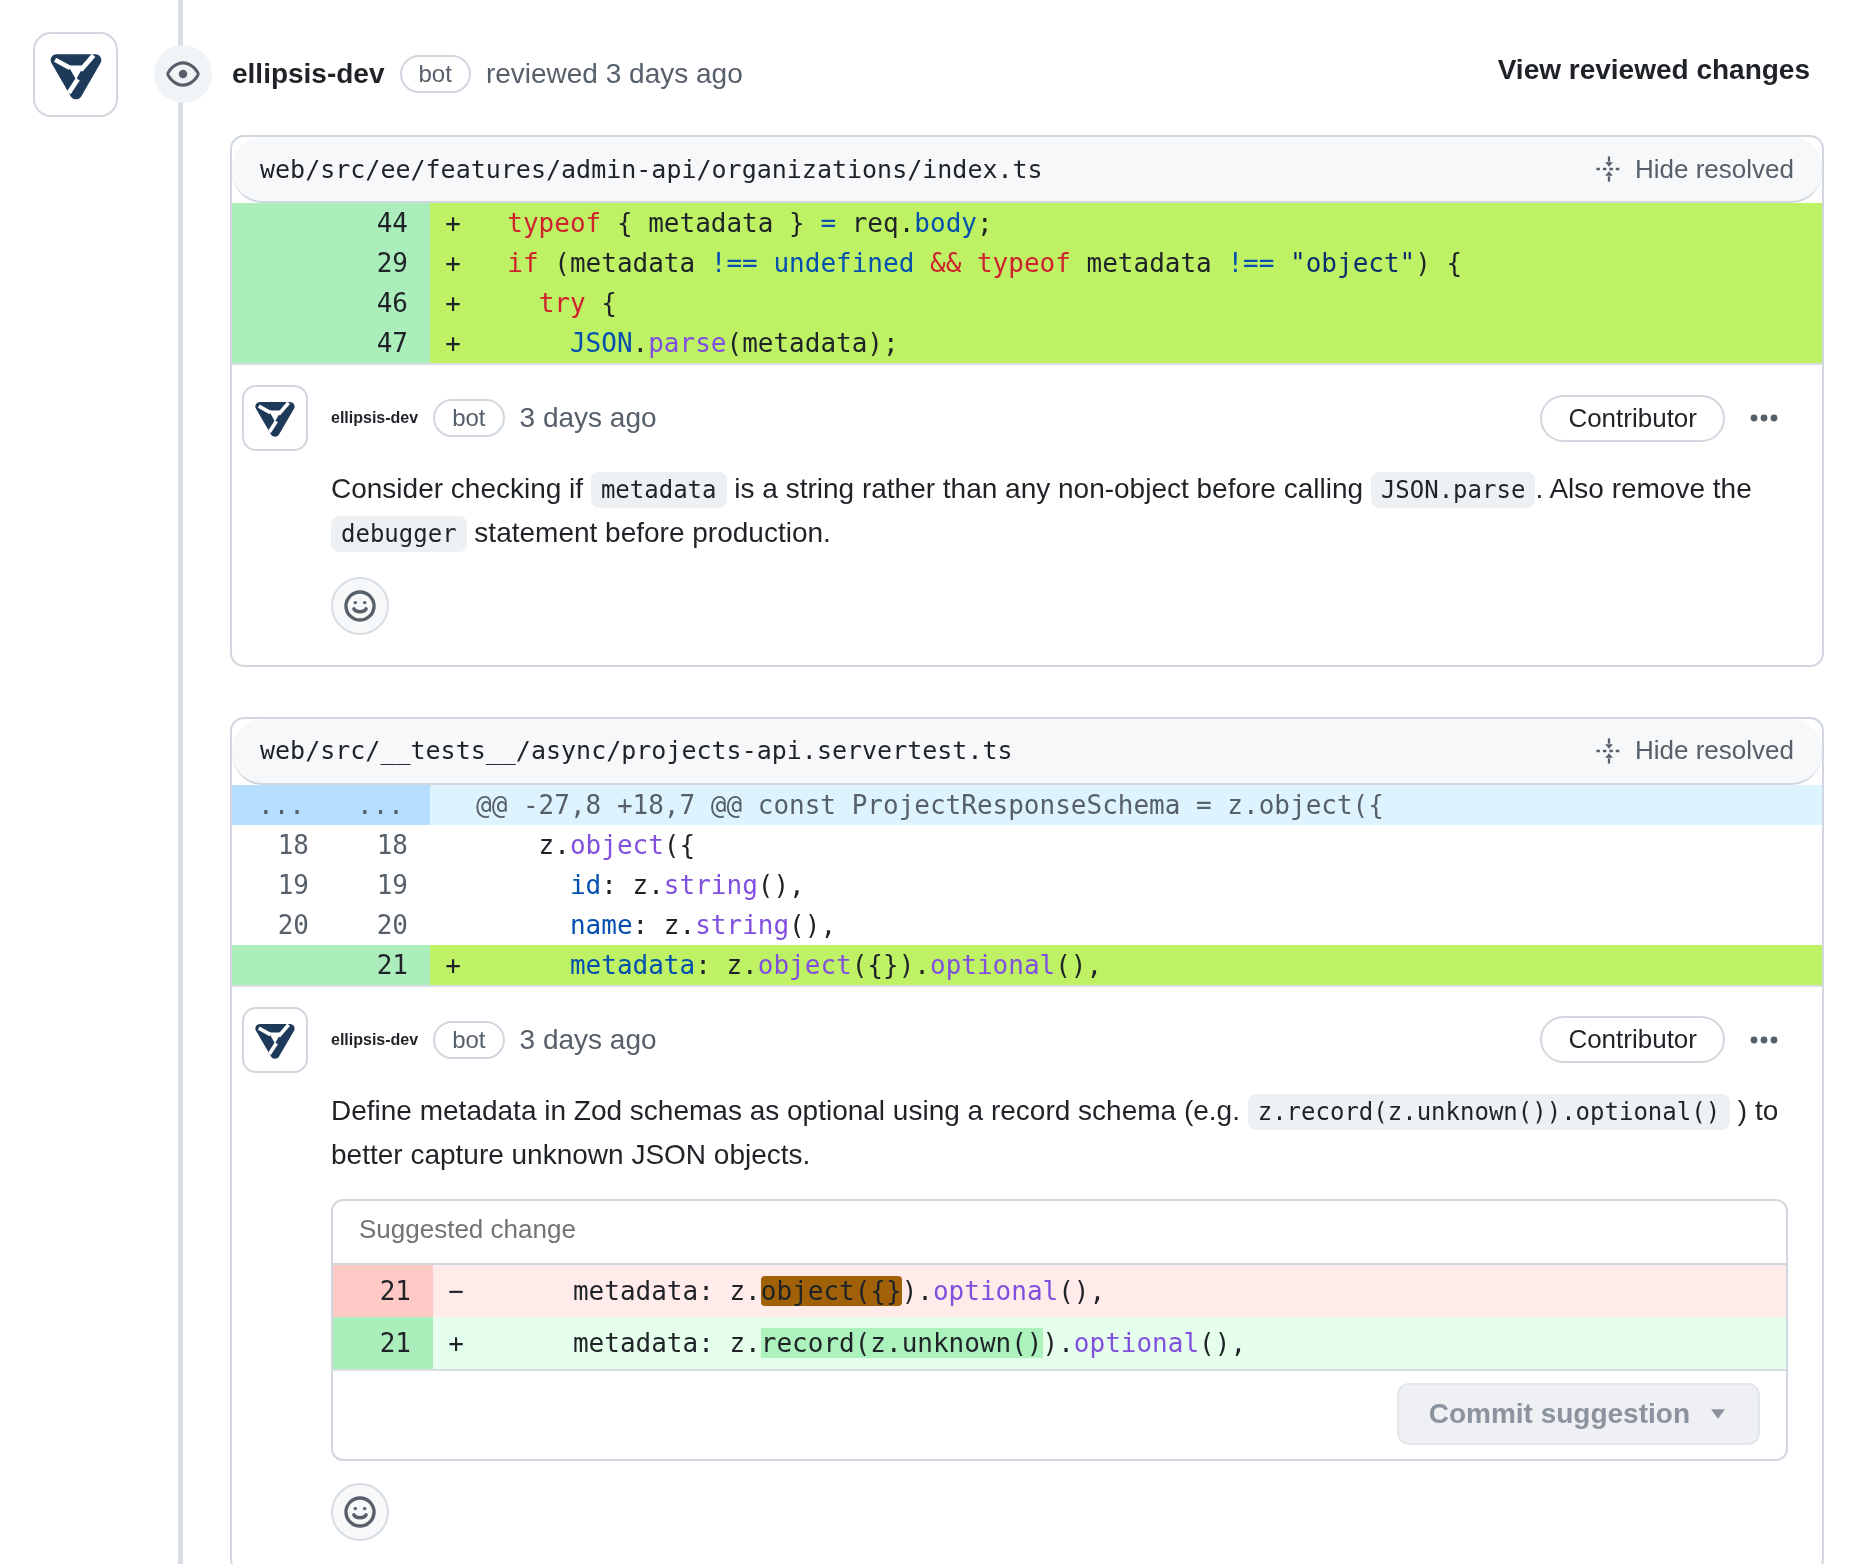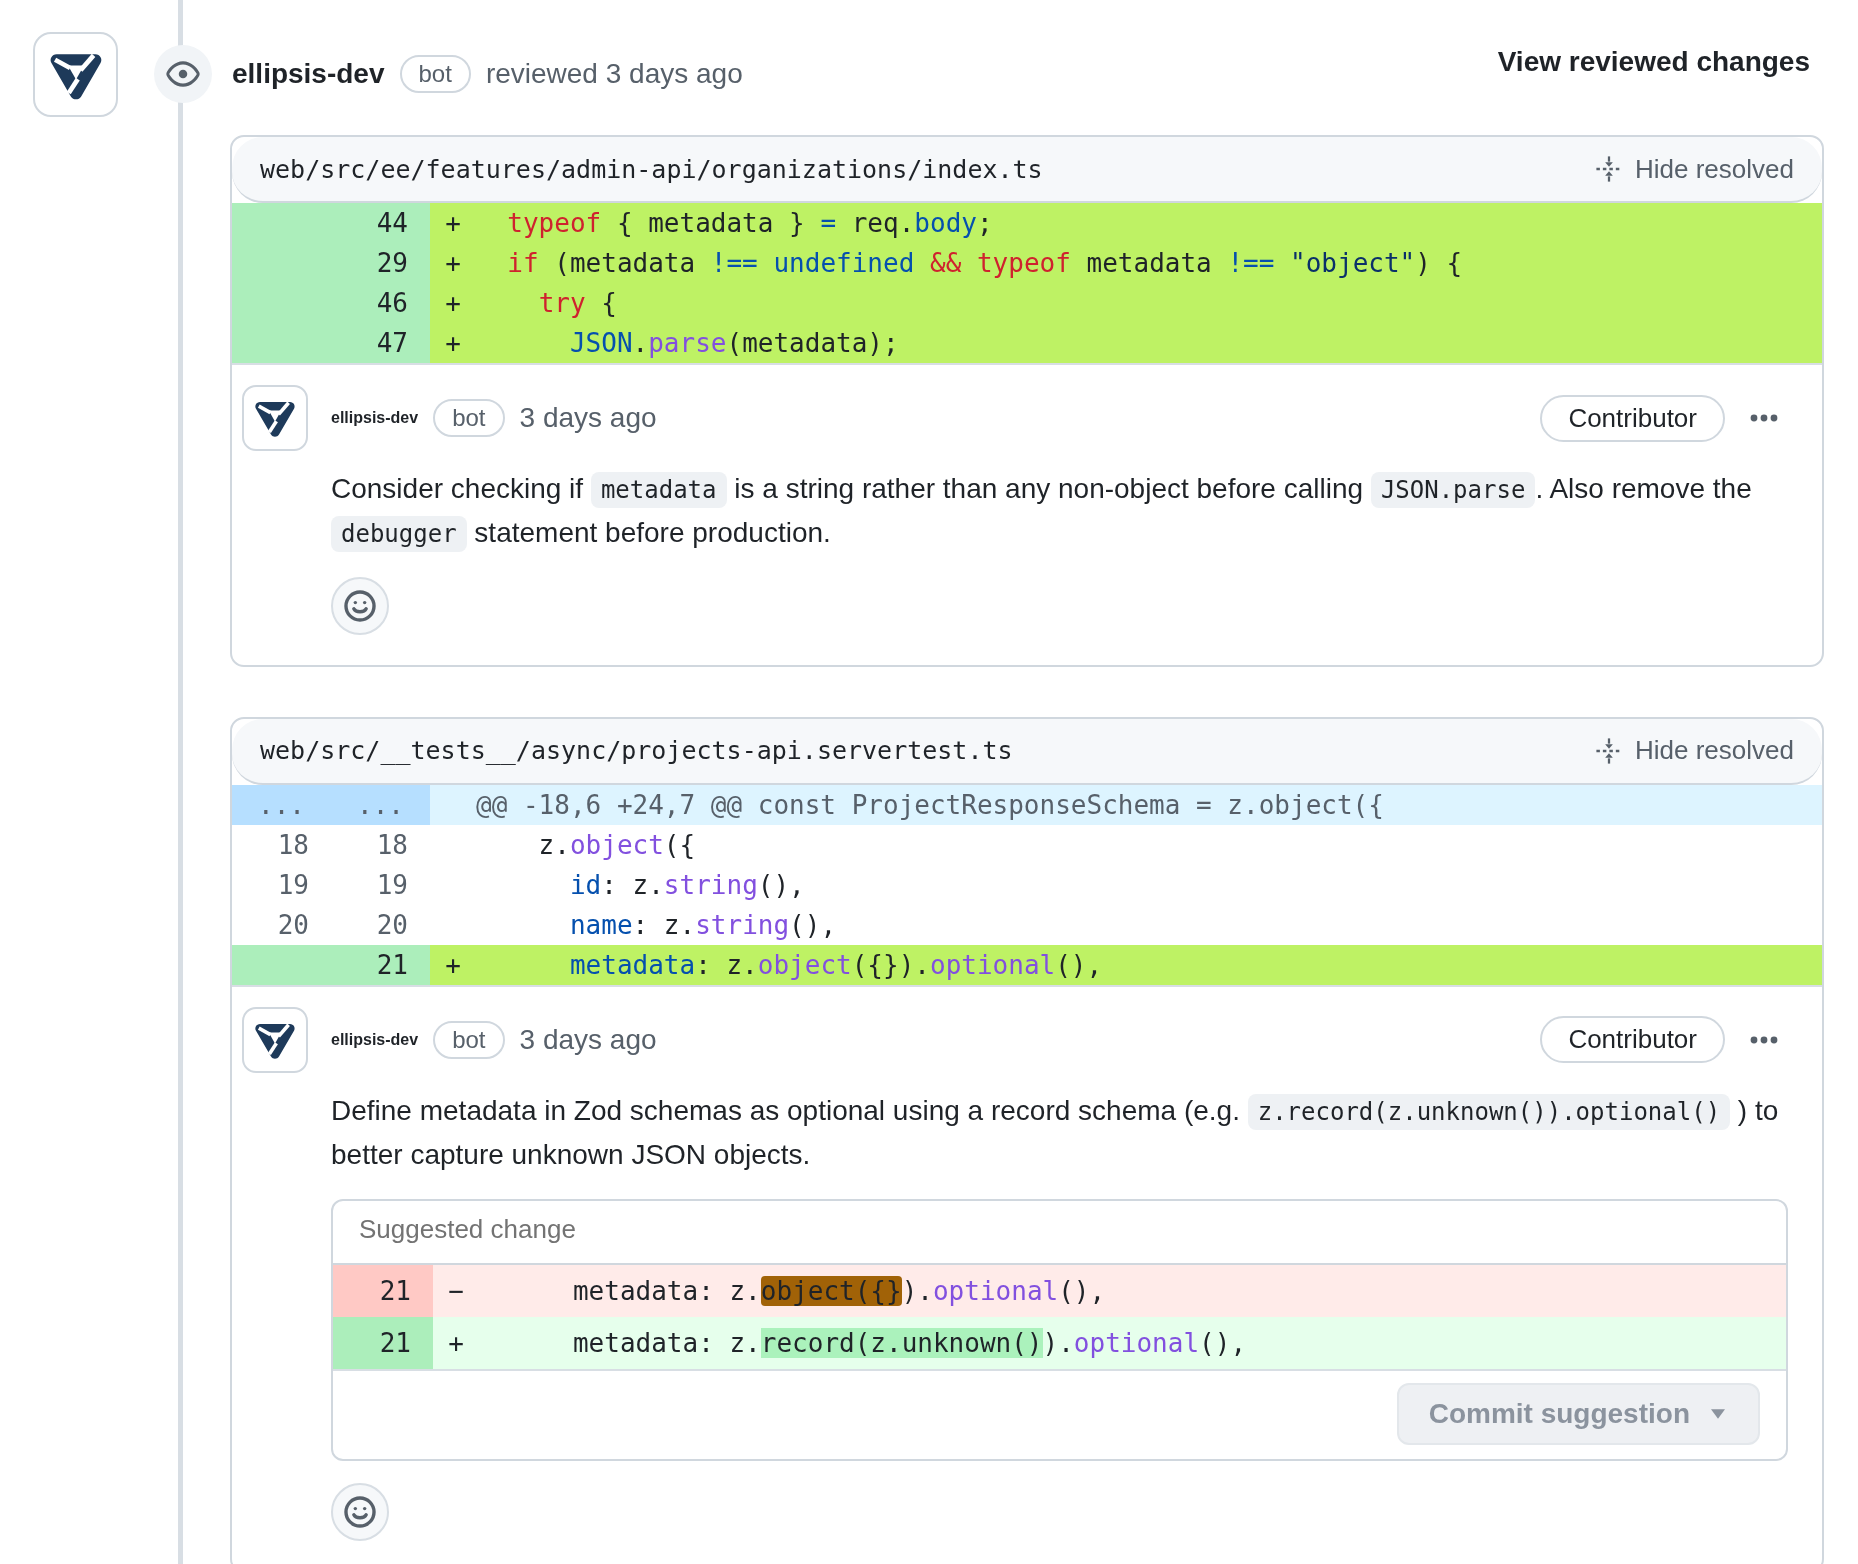--- a/index.html
+++ b/index.html
@@ -18,21 +18,21 @@
                 display:flex; align-items:center; justify-content:center; }
   .eye-badge { position:absolute; left:154px; top:45px; width:58px; height:58px;
                border-radius:50%; background:#f1f4f7; display:flex; align-items:center;
                justify-content:center; }
   .header-text { position:absolute; left:232px; top:40px; height:68px;
                  display:flex; align-items:center; gap:15px; font-size:28px; }
   .reviewer-name { font-weight:bold; color:#1f2328; }
   .bot-pill { border:2px solid #d0d7de; border-radius:999px; padding:3px 17px;
               font-size:24px; color:#57606a; }
   .muted { color:#57606a; }
-  .view-link { position:absolute; right:48px; top:46px; font-size:28px;
+  .view-link { position:absolute; right:48px; top:54px; font-size:28px;
                font-weight:600; color:#1f2328; cursor:pointer; }
 
   
   .content { position:absolute; left:230px; top:135px; width:1594px; }
   .card { background:#fff; border:2px solid #d0d7de; border-radius:14px;
           overflow:hidden; margin-bottom:50px; }
   .card-header { display:flex; align-items:center; justify-content:space-between;
                  background:#f6f8fa; border-bottom:2px solid #d0d7de; height:66px;
                  padding:0 28px;border-radius:31px; }
   .file-path { font-family:"DejaVu Sans Mono", monospace; font-size:25px; color:#1f2328; }
@@ -235,21 +235,21 @@
             <rect x="7.35" y="12.2" width="1.3" height="3"></rect>
           </svg>
           <span>Hide resolved</span>
         </button>
       </div>
 
       <div class="diff">
           <div class="drow hunk">
             <span class="gut">...</span>
             <span class="gut">...</span>
-            <span class="code"><span class="s-h">@@ -18,6 +24,7 @@ const ProjectResponseSchema = z.object({</span></span>
+            <span class="code"><span class="s-h">@@ -27,8 +18,7 @@ const ProjectResponseSchema = z.object({</span></span>
           </div>
           <div class="drow context">
             <span class="gut">18</span>
             <span class="gut">18</span>
             <span class="sign"></span>
             <span class="code"><span class="s-p">    z.</span><span class="s-e">object</span><span class="s-p">({</span></span>
           </div>
           <div class="drow context">
             <span class="gut">19</span>
             <span class="gut">19</span>

